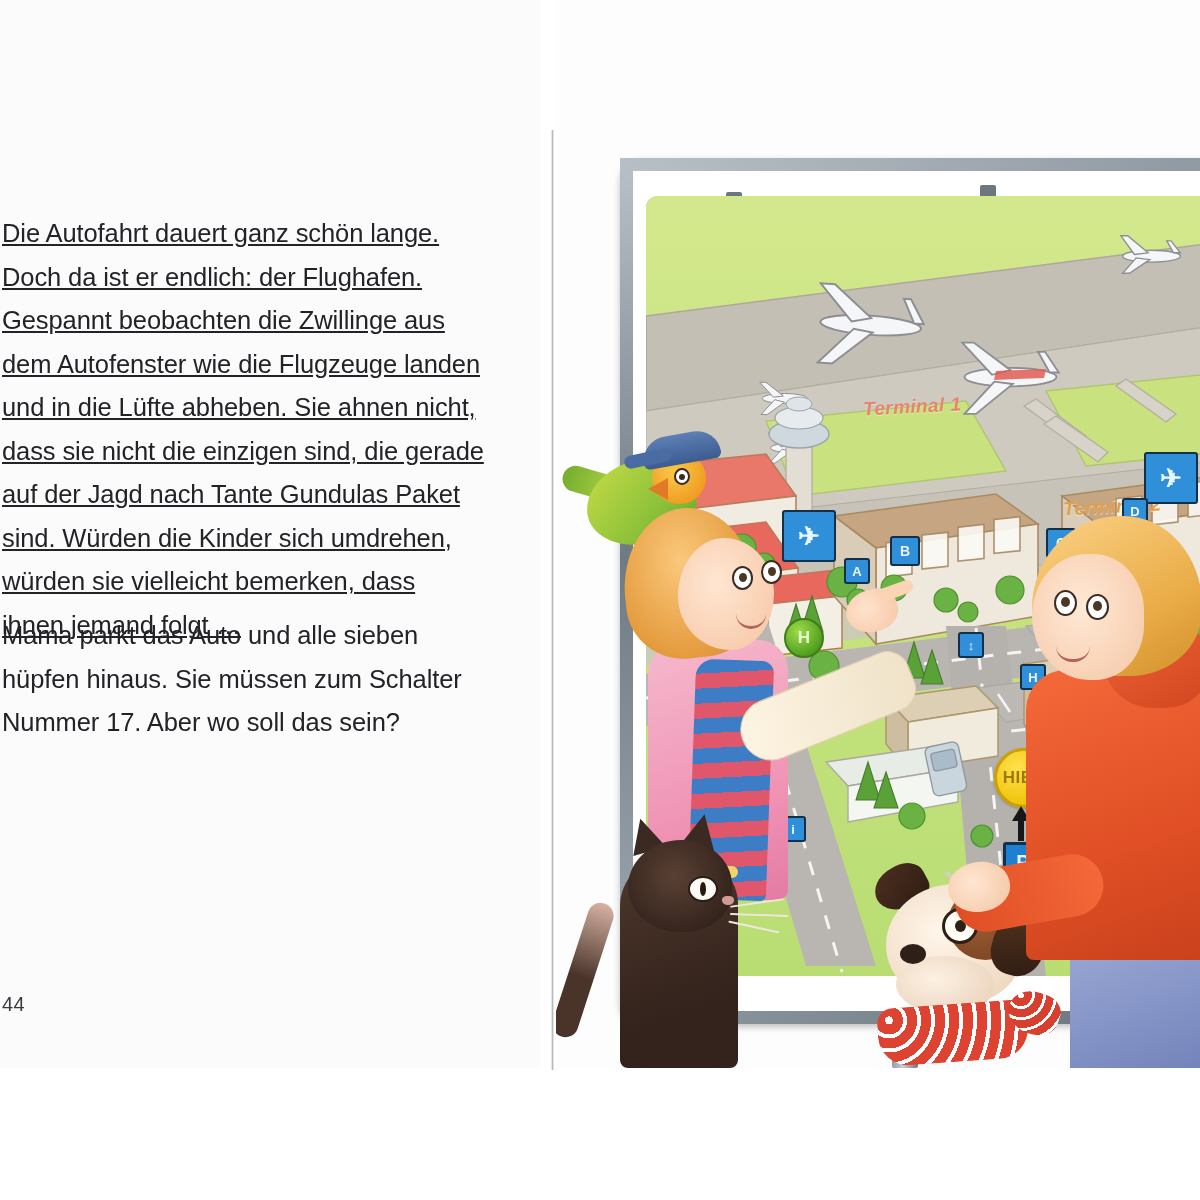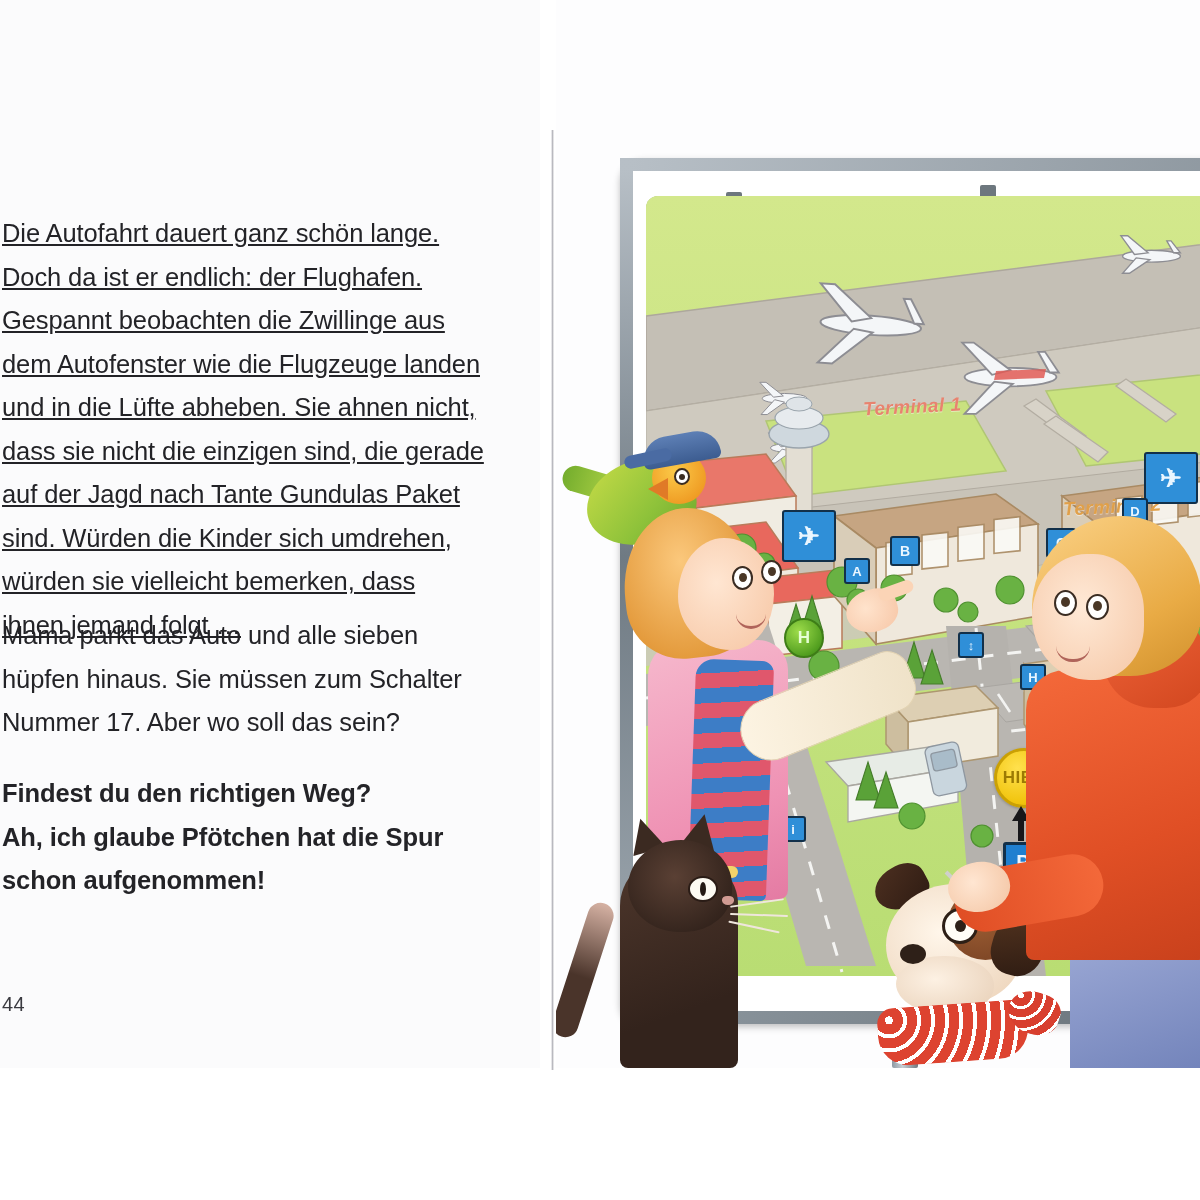--- a/index.html
+++ b/index.html
@@ -333,23 +333,20 @@
 dass sie nicht die einzigen sind, die gerade
 auf der Jagd nach Tante Gundulas Paket
 sind. Würden die Kinder sich umdrehen,
 würden sie vielleicht bemerken, dass
 ihnen jemand folgt …</div>
 
     <div class="para" id="p2">Mama parkt das Auto und alle sieben
 hüpfen hinaus. Sie müssen zum Schalter
 Nummer 17. Aber wo soll das sein?</div>
 
-    <div class="para" id="p3">Findest du den richtigen Weg?
-Ah, ich glaube Pfötchen hat die Spur
-schon aufgenommen!</div>
 
     <div class="pagenum">44</div>
   </div>
 
   <div class="divider"></div>
 
   <div class="illus">
 
     <div class="post" id="post-left"></div>
     <div class="post" id="post-right"></div>

